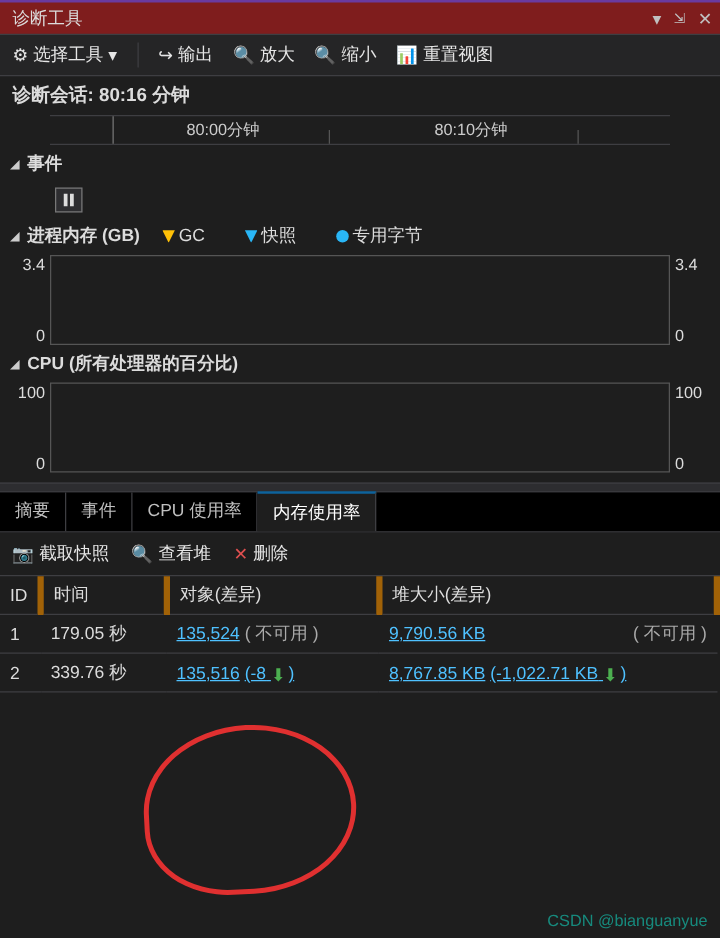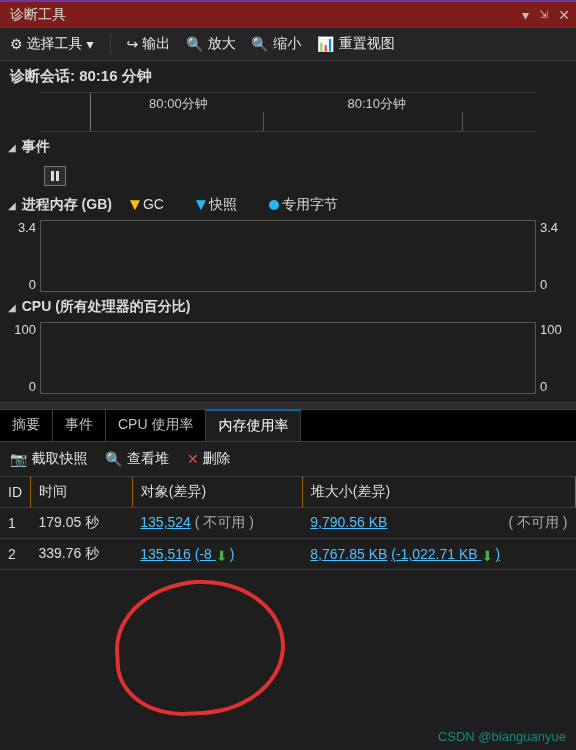--- a/index.html
+++ b/index.html
@@ -3,21 +3,21 @@
 <meta charset="utf-8">
 <style>
   * { box-sizing: border-box; margin: 0; padding: 0; }
   html, body { width: 576px; height: 750px; background: #1e1e1e; color: #dcdcdc; font-family: "Segoe UI", "Microsoft YaHei", sans-serif; font-size: 14px; overflow: hidden; }
   .titlebar { display: flex; align-items: center; justify-content: space-between; height: 28px; background: #7f1d1d; border-top: 2px solid #6a3aa0; padding: 0 6px 0 10px; border-bottom: 1px solid #3e3e42; }
   .titlebar .right { display: flex; gap: 10px; align-items: center; color: #c0c0c0; }
   .toolbar { display: flex; align-items: center; gap: 16px; padding: 6px 10px; border-bottom: 1px solid #3e3e42; background: #252526; }
   .tb-btn { display: flex; align-items: center; gap: 4px; color: #e6e6e6; cursor: pointer; }
   .vsep { width: 1px; height: 20px; background: #3e3e42; }
   .session { padding: 6px 10px; font-weight: bold; font-size: 15px; }
-  .ruler { position: relative; height: 40px; border-top: 1px solid #3e3e42; border-bottom: 1px solid #3e3e42; background: #1e1e1e; margin-left: 40px; margin-right: 40px; }
+  .ruler { position: relative; height: 24px; border-top: 1px solid #3e3e42; border-bottom: 1px solid #3e3e42; background: #1e1e1e; margin-left: 40px; margin-right: 40px; }
   .ruler .tick { position: absolute; top: 0; height: 100%; border-left: 1px solid #777; }
   .ruler .lbl { position: absolute; top: 2px; color: #ccc; font-size: 13px; }
   .section-hdr { display: flex; align-items: center; gap: 6px; padding: 6px 8px; font-size: 14px; }
   .tri { font-size: 10px; color: #ccc; }
   .legend { display: flex; gap: 32px; margin-left: 12px; font-weight: normal; font-size: 14px; }
   .legend .m { display: inline-block; width: 10px; height: 10px; margin-right: 3px; vertical-align: middle; }
   .chart-wrap { display: flex; }
   .axis { width: 40px; display: flex; flex-direction: column; justify-content: space-between; align-items: flex-end; padding-right: 4px; font-size: 13px; }
   .axis-r { align-items: flex-start; padding-left: 4px; padding-right: 0; }
   .chart { flex: 1; border: 1px solid #555; background: #1e1e1e; }
@@ -25,21 +25,21 @@
   .pause { width: 22px; height: 20px; border: 1px solid #777; background: #2d2d30; display: flex; align-items: center; justify-content: center; gap: 2px; }
   .pause div { width: 3px; height: 10px; background: #ddd; }
   .divider { height: 8px; background: #2d2d30; border-top: 1px solid #3e3e42; border-bottom: 1px solid #3e3e42; margin-top: 8px; }
   .tabs { display: flex; background: #000000; border-bottom: 1px solid #3e3e42; }
   .tab { padding: 6px 12px; color: #c0c0c0; border-right: 1px solid #3e3e42; cursor: pointer; }
   .tab.active { background: #1e1e1e; color: #fff; border-top: 2px solid #0e639c; margin-top: -1px; }
   .snap-toolbar { display: flex; gap: 18px; padding: 8px 10px; border-bottom: 1px solid #3e3e42; }
   .link-btn { display: flex; align-items: center; gap: 4px; color: #e6e6e6; cursor: pointer; }
   .grid { width: 100%; border-collapse: collapse; font-size: 14px; }
   .grid th, .grid td { text-align: left; padding: 6px 8px; border-bottom: 1px solid #3e3e42; white-space: nowrap; }
-  .grid th { font-weight: normal; color: #ddd; border-right: 1px solid #a16207; }
+  .grid th { font-weight: normal; color: #ddd; border-right: 5px solid #a16207; }
   .grid .link { color: #4fc1ff; text-decoration: underline; cursor: pointer; }
   .grid .muted { color: #aaa; }
   .row-id { text-align: right; width: 26px; }
   .down-arrow { display:inline-block; width:14px; height:14px; color:#4caf50; vertical-align:middle; }
   .red-circle { position: absolute; border: 4px solid #e03030; border-radius: 50% 50% 50% 40%; pointer-events: none; }
   .watermark { position: absolute; bottom: 6px; right: 10px; color: #14b8a6; font-size: 13px; opacity: .7; }
 </style>
 </head>
 <body>
 

